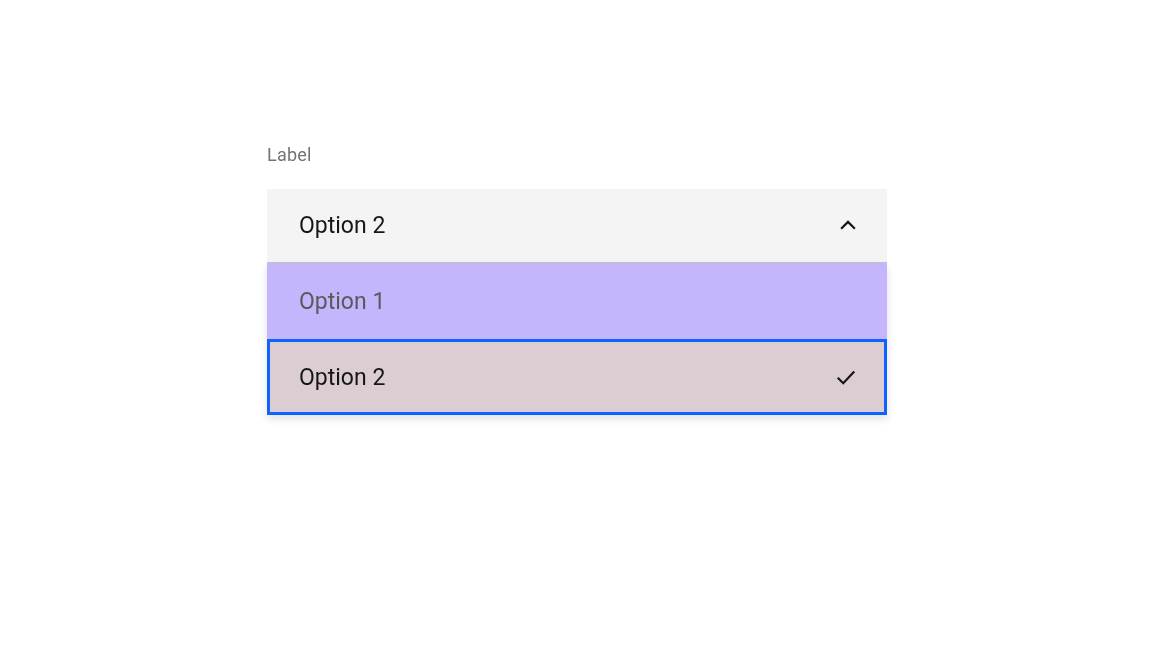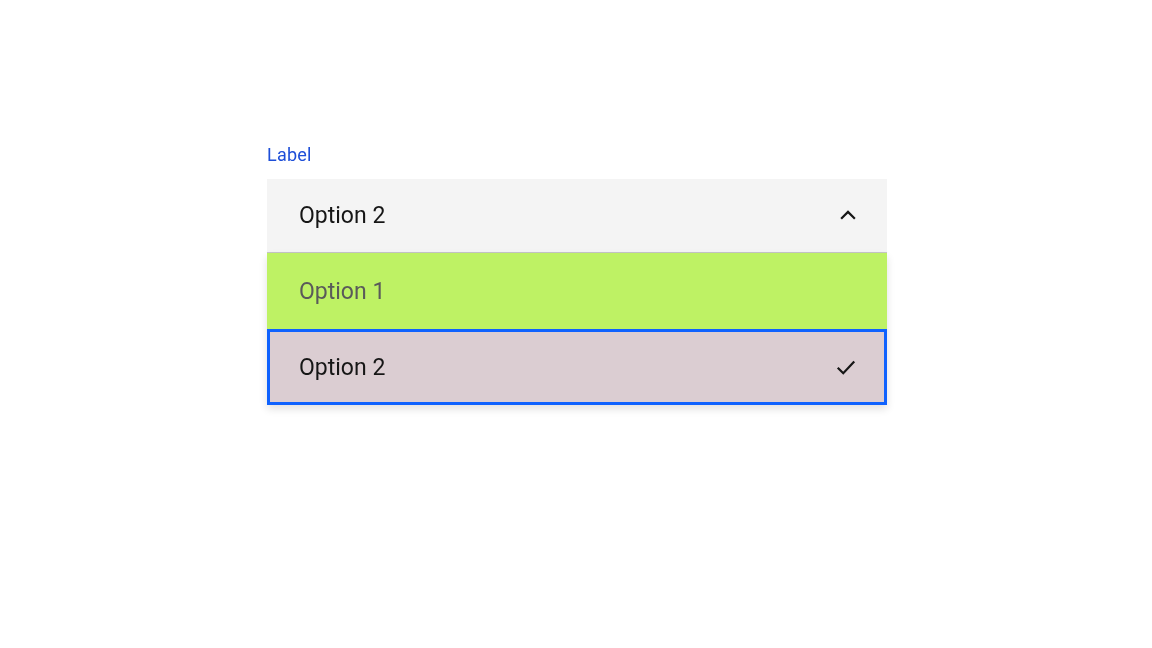--- a/index.html
+++ b/index.html
@@ -15,22 +15,22 @@
       position: relative;
     }
     .dropdown-container {
       position: absolute;
       left: 267px;
       top: 144px;
       width: 620px;
     }
     .label {
       font-size: 18px;
-      color: #1d4ed8;
-      margin-bottom: 14px;
+      color: #737373;
+      margin-bottom: 24px;
       font-weight: 400;
       letter-spacing: 0.2px;
     }
     .dropdown-trigger {
       width: 100%;
       height: 74px;
       background: #f4f4f4;
       border: none;
       border-bottom: 1px solid #c6c6c6;
       display: flex;
@@ -44,21 +44,21 @@
       color: #161616;
       font-weight: 400;
     }
     .chevron-up-icon svg {
       width: 22px;
       height: 22px;
       display: block;
     }
     .dropdown-menu {
       width: 100%;
-      background: #bef264;
+      background: #c4b5fd;
       box-shadow: 0 4px 8px rgba(0,0,0,0.12);
     }
     .dropdown-item {
       width: 100%;
       height: 76px;
       display: flex;
       align-items: center;
       justify-content: space-between;
       padding: 0 30px 0 32px;
       cursor: pointer;

